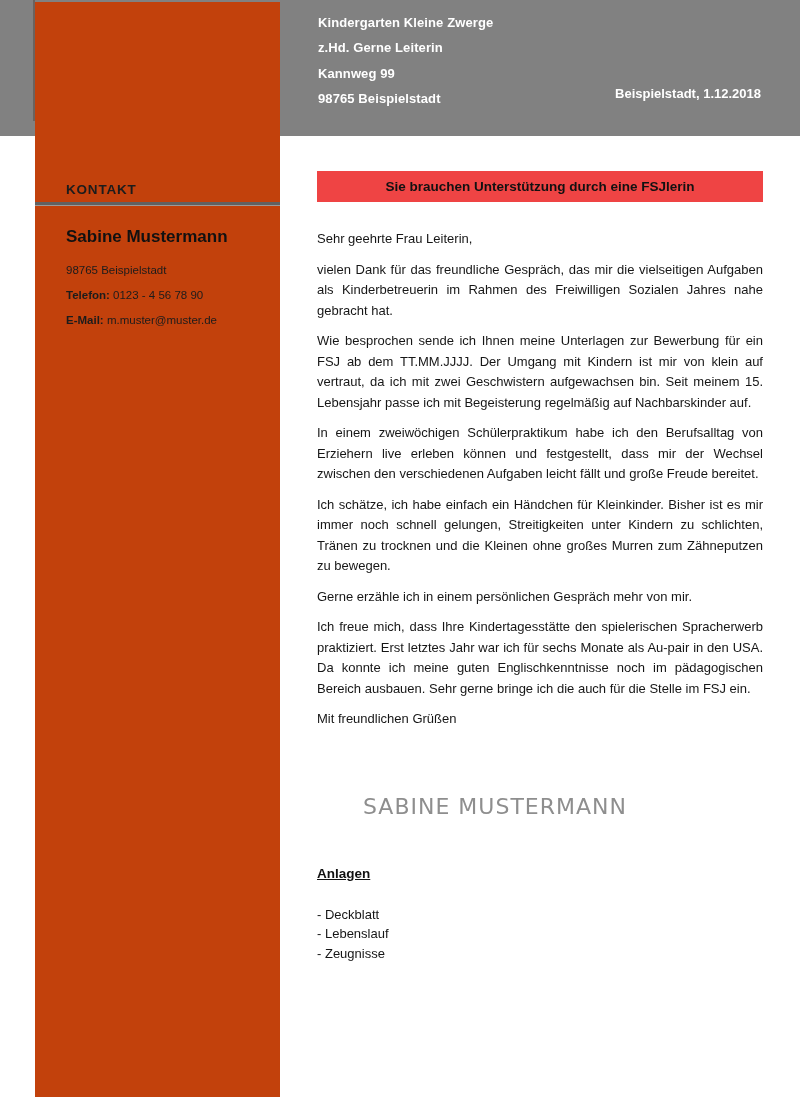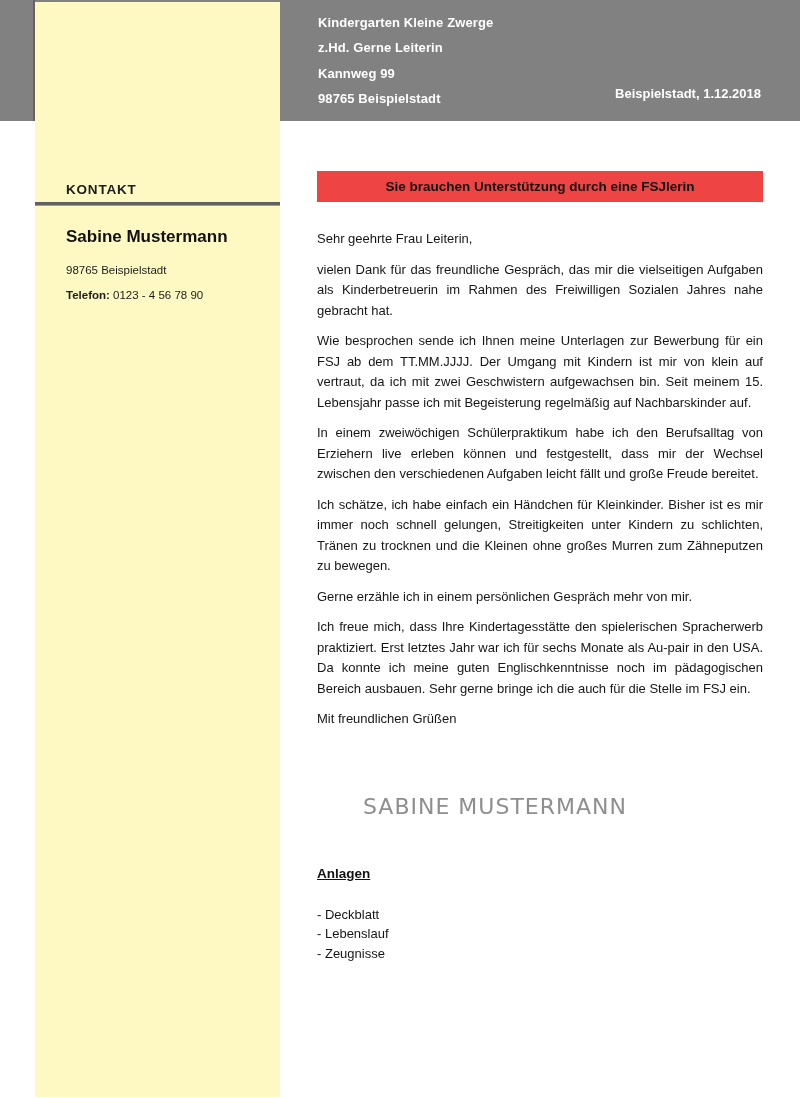--- a/index.html
+++ b/index.html
@@ -6,41 +6,41 @@
   body {
     width: 800px; height: 1098px;
     position: relative;
     background: #ffffff;
     font-family: "Liberation Sans", sans-serif;
     color: #161616;
     overflow: hidden;
   }
   .header-band {
     position: absolute; left: 0; top: 0;
-    width: 800px; height: 121px;
+    width: 800px; height: 136px;
     background: #818181;
   }
   .sidebar-edge {
     position: absolute; left: 33px; top: 0;
     width: 2px; height: 121px;
     background: #6b625e;
   }
   .recipient-block {
     position: absolute; left: 318px; top: 10px;
     color: #ffffff; font-weight: bold; font-size: 13px;
     line-height: 25.3px; letter-spacing: 0.1px;
   }
   .date-line {
     position: absolute; right: 39px; top: 86px;
     color: #ffffff; font-weight: bold; font-size: 13px;
   }
   .sidebar {
     position: absolute; left: 35px; top: 2px;
     width: 245px; height: 1095px;
-    background: #fef9c3;
+    background: #c2410c;
   }
   .sidebar-heading {
     position: absolute; left: 31px; top: 180px;
     font-size: 13.5px; font-weight: bold; letter-spacing: 0.8px;
     color: #1c1c1c;
   }
   .sidebar-rule {
     position: absolute; left: 0; top: 200px;
     width: 100%; height: 3px;
     background: #616161;
@@ -106,20 +106,21 @@
 
 <div class="sidebar-edge"></div>
 
 <div class="sidebar">
   <div class="sidebar-heading">KONTAKT</div>
   <div class="sidebar-rule"></div>
   <div class="sender-name">Sabine Mustermann</div>
   <div class="contact-rows">
     <div><b></b><span>98765 Beispielstadt</span></div>
     <div><b>Telefon:</b><span> 0123 - 4 56 78 90</span></div>
+    <div><b>E-Mail:</b><span> m.muster@muster.de</span></div>
   </div>
 </div>
 
 <div class="main-col">
   <div class="subject-banner">Sie brauchen Unterstützung durch eine FSJlerin</div>
   <div class="letter-text">
     <p class="salutation">Sehr geehrte Frau Leiterin,</p>
     <p>vielen Dank für das freundliche Gespräch, das mir die vielseitigen Aufgaben als Kinderbetreuerin im Rahmen des Freiwilligen Sozialen Jahres nahe gebracht hat.</p>
     <p>Wie besprochen sende ich Ihnen meine Unterlagen zur Bewerbung für ein FSJ ab dem TT.MM.JJJJ. Der Umgang mit Kindern ist mir von klein auf vertraut, da ich mit zwei Geschwistern aufgewachsen bin. Seit meinem 15. Lebensjahr passe ich mit Begeisterung regelmäßig auf Nachbarskinder auf.</p>
     <p>In einem zweiwöchigen Schülerpraktikum habe ich den Berufsalltag von Erziehern live erleben können und festgestellt, dass mir der Wechsel zwischen den verschiedenen Aufgaben leicht fällt und große Freude bereitet.</p>

